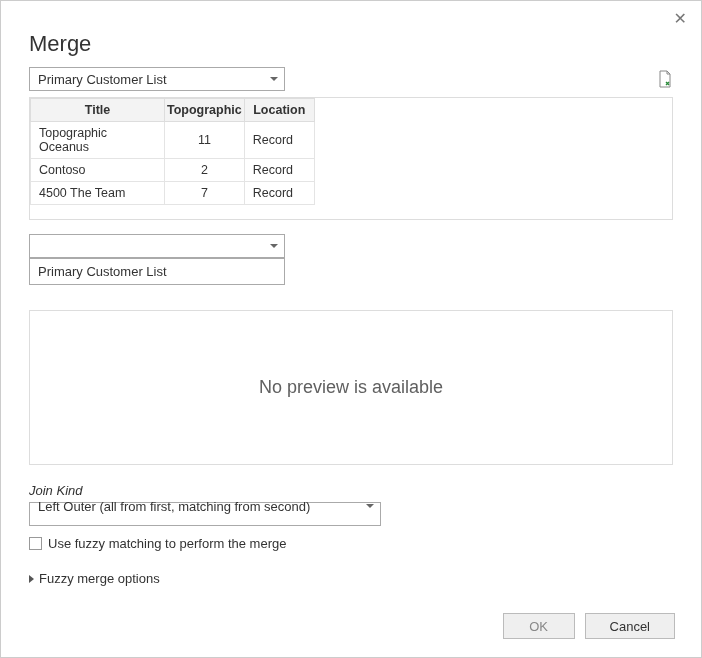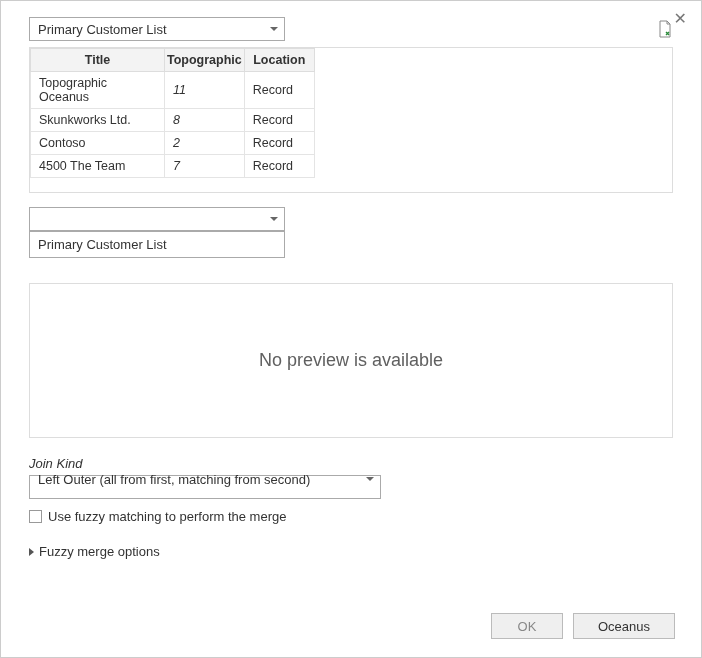--- a/index.html
+++ b/index.html
@@ -90,21 +90,21 @@
     text-align: center;
     color: #333;
     margin-left: 15px;
   }
   table.data td {
     border: 1px solid #e4e4e4;
     padding: 4px 8px;
     color: #333;
     height: 22px;
   }
-  table.data td.num { text-align: left; font-style: italic; color: #333; }
+  table.data td.num { text-align: center; color: #333; }
   table.data { border-top:none; }
   .panel-inner { padding-bottom: 14px; }
 
   .dropdown-open {
     width: 256px;
     position: relative;
   }
   .dropdown-open .select-box.empty .sel-text { color:#999; }
   .dropdown-list {
     width: 256px;
@@ -207,20 +207,21 @@
   .col-loc { width: 70px; }
   .col-location { width: 70px; }
 </style>
 </head>
 <body>
 
 <div class="dialog">
 
   <div class="close-x">✕</div>
 
+  <div class="head-title">Merge</div>
 
   <div class="select-row">
     <div class="select-box">
       <span class="sel-text">Primary Customer List</span>
       <span class="caret"></span>
     </div>
     <div class="doc-icon">
       <svg viewBox="0 0 16 18">
         <path d="M3 1 h7 l3 3 v13 h-10 z" fill="none" stroke="#888" stroke-width="1"></path>
         <path d="M10 1 v3 h3" fill="none" stroke="#888" stroke-width="1"></path>
@@ -239,25 +240,20 @@
           <th class="col-location">Location</th>
         </tr>
       </thead>
       <tbody>
         <tr>
           <td>Topographic Oceanus</td>
           <td class="num">11</td>
           <td>Record</td>
         </tr>
         <tr>
-          <td>Skunkworks Ltd.</td>
-          <td class="num">8</td>
-          <td>Record</td>
-        </tr>
-        <tr>
           <td>Contoso</td>
           <td class="num">2</td>
           <td>Record</td>
         </tr>
         <tr>
           <td>4500 The Team</td>
           <td class="num">7</td>
           <td>Record</td>
         </tr>
       </tbody>
@@ -292,16 +288,16 @@
     <span>Use fuzzy matching to perform the merge</span>
   </div>
 
   <div class="expander">
     <span class="chev"></span>
     <span>Fuzzy merge options</span>
   </div>
 
   <div class="buttons">
     <div class="btn primary">OK</div>
-    <div class="btn">Oceanus</div>
+    <div class="btn">Cancel</div>
   </div>
 
 </div>
 
 </body></html>

